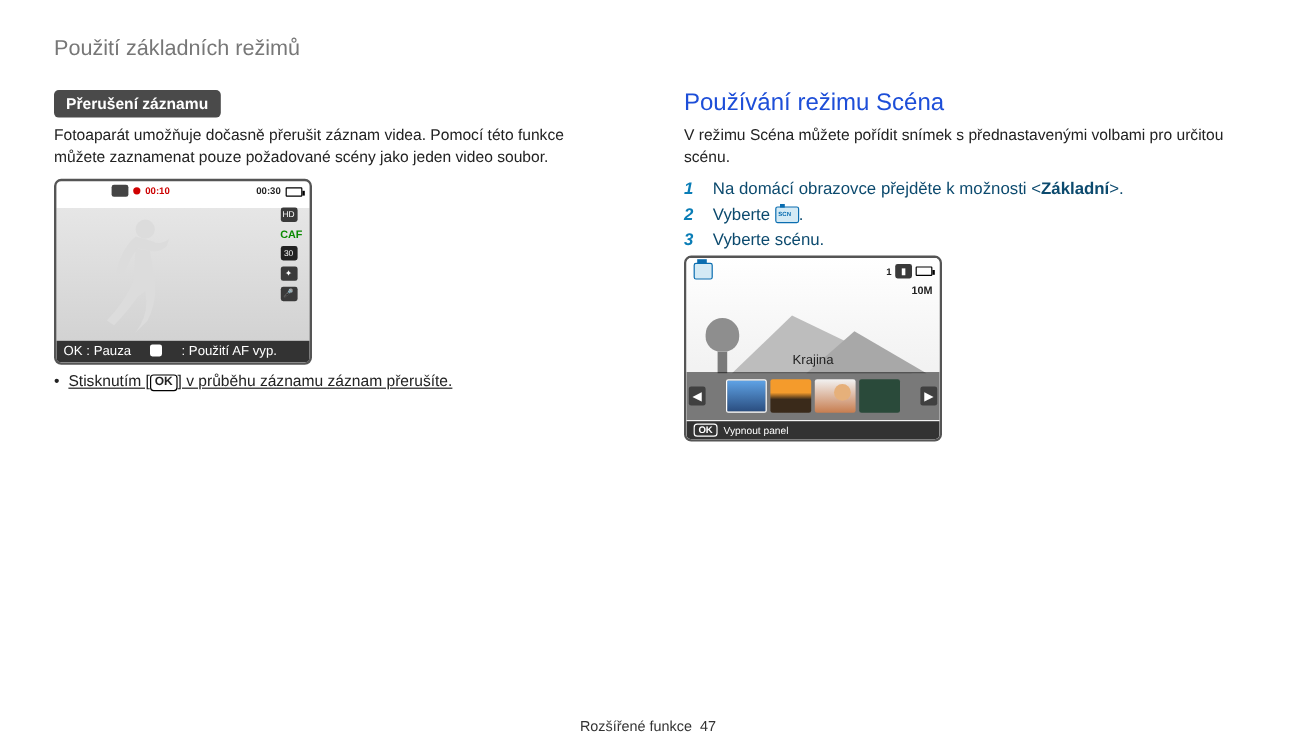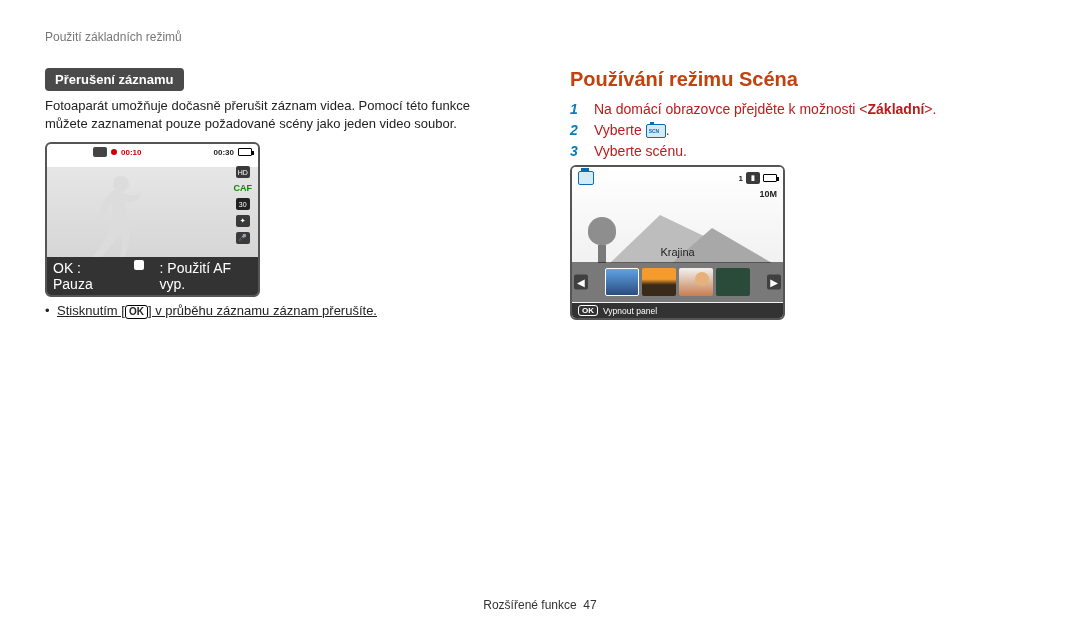--- a/index.html
+++ b/index.html
@@ -8,21 +8,21 @@
     width: 1080px;
     height: 630px;
     background: #fff;
     color: #222;
     position: relative;
     padding: 30px 45px 0 45px;
     font-size: 13px;
   }
   .header {
     color: #777;
-    font-size: 12px;
+    font-size: 18px;
     margin-bottom: 24px;
   }
   .cols { display: flex; gap: 60px; }
   .col { flex: 1; }
   .badge {
     display: inline-block;
     background: #4a4a4a;
     color: #fff;
     font-weight: bold;
     padding: 4px 10px;
@@ -31,50 +31,50 @@
     margin-bottom: 6px;
   }
   .para { font-size: 13px; line-height: 1.35; margin-bottom: 10px; color: #222; }
   .screenshot-recording {
     width: 215px; height: 155px;
     border: 2px solid #555; border-radius: 6px;
     background: linear-gradient(#fff 0%, #fff 15%, #e6e6e6 15%, #cfcfcf 100%);
     position: relative; overflow: hidden;
     margin-bottom: 6px;
   }
-  .rec-top { position: absolute; top: 3px; left: 6px; right: 6px; display: flex; align-items: center; justify-content: space-between; font-size: 8px; padding-left: 40px; }
+  .rec-top { position: absolute; top: 3px; left: 6px; right: 6px; display: flex; align-items: flex-end; justify-content: space-between; font-size: 8px; padding-left: 40px; }
   .rec-top .left, .rec-top .right { display: flex; align-items: center; gap: 4px; }
   .rec-dot { width: 6px; height: 6px; background: #d00000; border-radius: 50%; display: inline-block; }
   .rec-time { font-weight: bold; }
   .rec-start { color: #c00; }
   .rec-camera { width: 14px; height: 10px; background: #444; border-radius: 2px; position: relative; }
-  .rec-right-icons { position: absolute; top: 22px; right: 6px; display: flex; flex-direction: column; gap: 5px; align-items: center; }
+  .rec-right-icons { position: absolute; top: 22px; right: 6px; display: flex; flex-direction: column; gap: 5px; align-items: flex-start; }
   .tiny-icon { width: 14px; height: 12px; background: #3a3a3a; border-radius: 2px; font-size: 7px; color: #fff; display: flex; align-items: center; justify-content: center; }
   .caf { color: #0a8a00; font-weight: bold; font-size: 9px; }
   .icon-30 { background: #222; }
   .rec-person {
     position: absolute; left: 36px; bottom: 20px; width: 70px; height: 105px;
   }
   .rec-person svg { width: 100%; height: 100%; }
   .rec-bottom {
     position: absolute; bottom: 0; left: 0; right: 0;
     background: #333; color: #fff;
-    font-size: 14px; padding: 3px 6px;
+    font-size: 11px; padding: 3px 6px;
     display: flex; align-items: flex-start; gap: 16px;
   }
   .mic-icon { width: 10px; height: 10px; background: #fff; border-radius: 2px; }
   .bullets { margin-top: 6px; margin-bottom: 12px; padding-left: 12px; font-size: 13px; }
   .bullets li { margin-bottom: 3px; list-style: none; position: relative; text-decoration: underline; }
   .bullets li::before { content: "• "; position: absolute; left: -12px; }
   .okbox { display: inline-block; border: 1.5px solid #000; border-radius: 3px; font-weight: bold; font-size: 10px; padding: 0 3px; line-height: 1.2; vertical-align: middle; }
-  .h2 { color: #c2410c; font-size: 20px; font-weight: bold; margin-bottom: 6px; }
+  .h2 { color: #1d4ed8; font-size: 20px; font-weight: normal; margin-bottom: 6px; }
   .num-list { margin-top: 10px; }
   .num-item { display: flex; gap: 10px; margin-bottom: 5px; font-size: 14px; }
   .num { color: #0a7db6; font-style: italic; font-weight: bold; width: 14px; }
-  .num-text { flex: 1; color: #b91c1c; }
+  .num-text { flex: 1; color: #0c4a6e; }
   .scn-icon { display: inline-block; width: 20px; height: 14px; border: 1px solid #0a6db0; background: #d4eaf5; border-radius: 2px; vertical-align: middle; position: relative; }
   .scn-icon::before { content: ""; position: absolute; top: -3px; left: 3px; width: 4px; height: 3px; background: #0a6db0; }
   .scn-icon::after { content: "SCN"; position: absolute; font-size: 5px; color: #0a6db0; left: 2px; top: 3px; font-weight: bold; }
   .screenshot-scene {
     width: 215px; height: 155px;
     border: 2px solid #555; border-radius: 6px;
     background: #fff; position: relative; overflow: hidden;
     margin-top: 6px;
   }
   .scene-sky { position: absolute; inset: 0; background: linear-gradient(#fff 0%, #f2f2f2 60%); }
@@ -154,20 +154,21 @@
 
     <ul class="bullets">
       <li>
         <span>Stisknutím [</span><span class="okbox">OK</span><span>] v průběhu záznamu záznam přerušíte.</span>
       </li>
     </ul>
   </div>
 
   <div class="col">
     <div class="h2">Používání režimu Scéna</div>
+    <p class="para">V režimu Scéna můžete pořídit snímek s přednastavenými volbami pro určitou scénu.</p>
 
     <div class="num-list">
       <div class="num-item">
         <span class="num">1</span>
         <span class="num-text">
           <span>Na domácí obrazovce přejděte k možnosti &lt;</span><b>Základní</b><span>&gt;.</span>
         </span>
       </div>
       <div class="num-item">
         <span class="num">2</span>

